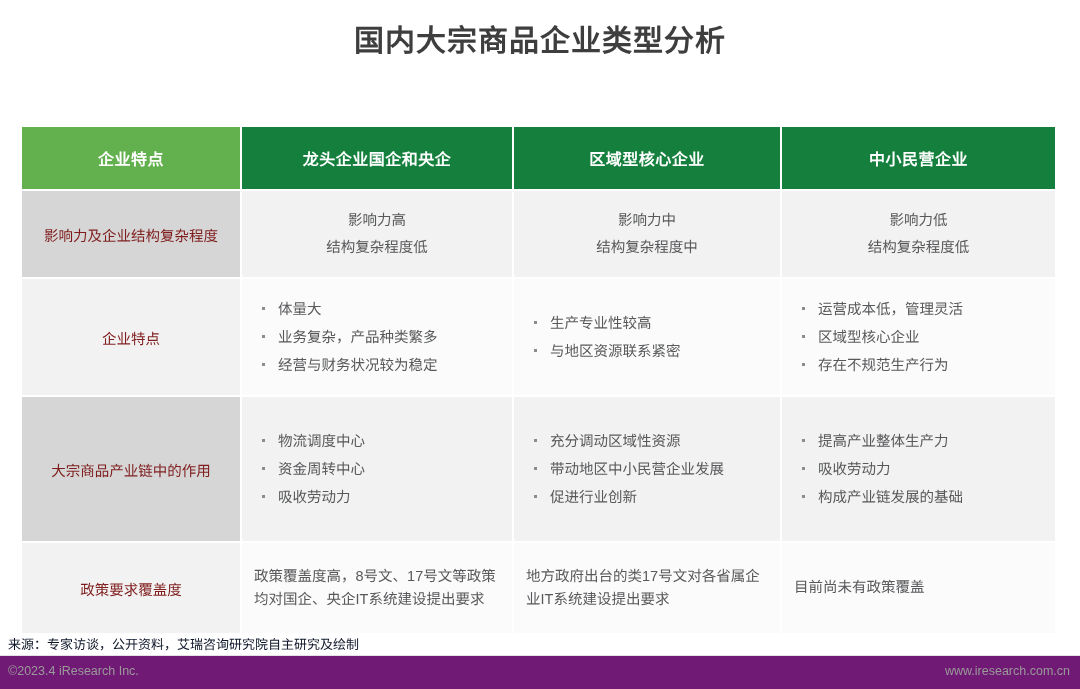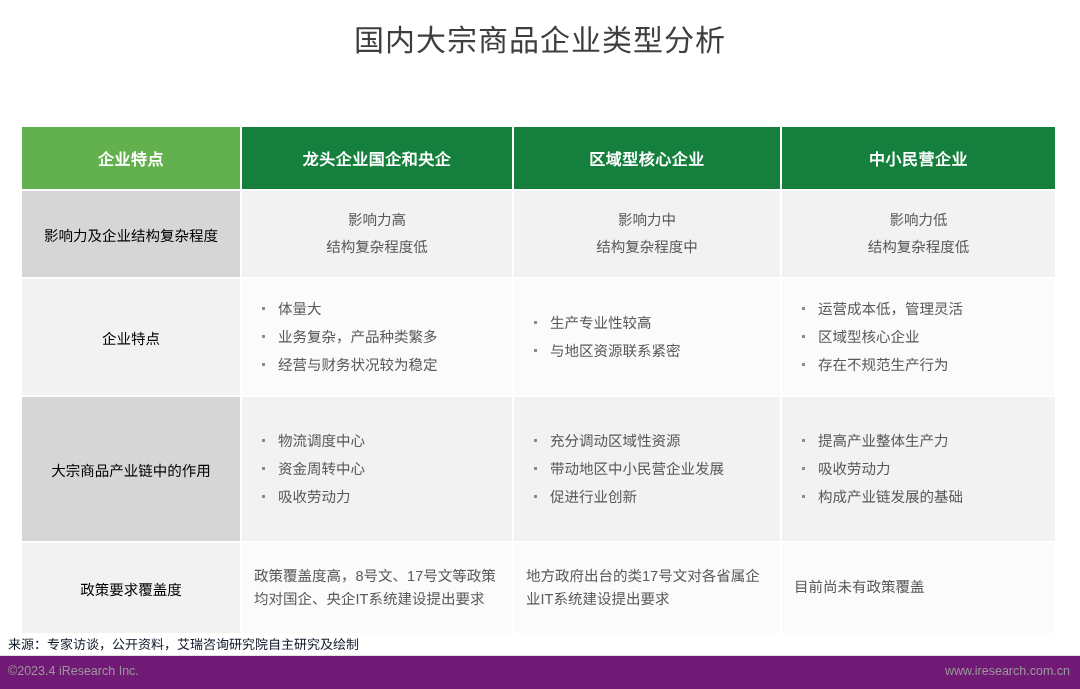--- a/index.html
+++ b/index.html
@@ -13,21 +13,21 @@
     font-family: "Liberation Sans", "DejaVu Sans", sans-serif;
     color: #58595b;
     overflow: hidden;
     position: relative;
   }
 
   
   .page-title {
     text-align: center;
     font-size: 30px;
-    font-weight: normal;
+    font-weight: bold;
     color: #3e3e3e;
     letter-spacing: 1px;
     margin: 0;
     padding-top: 18px;
     height: 46px;
     line-height: 46px;
   }
 
   
   .table-wrap {
@@ -62,21 +62,21 @@
     text-align: center;
     letter-spacing: 0.5px;
   }
   thead th.head-first { background: #63b04e; }
   thead th.head-col   { background: #15803d; }
 
   
   td.row-label {
     text-align: center;
     font-size: 14.5px;
-    color: #000000;
+    color: #7f1d1d;
     padding: 0 6px;
   }
   
   td.cell {
     font-size: 14.5px;
     color: #58595b;
     line-height: 1.75;
   }
 
   

